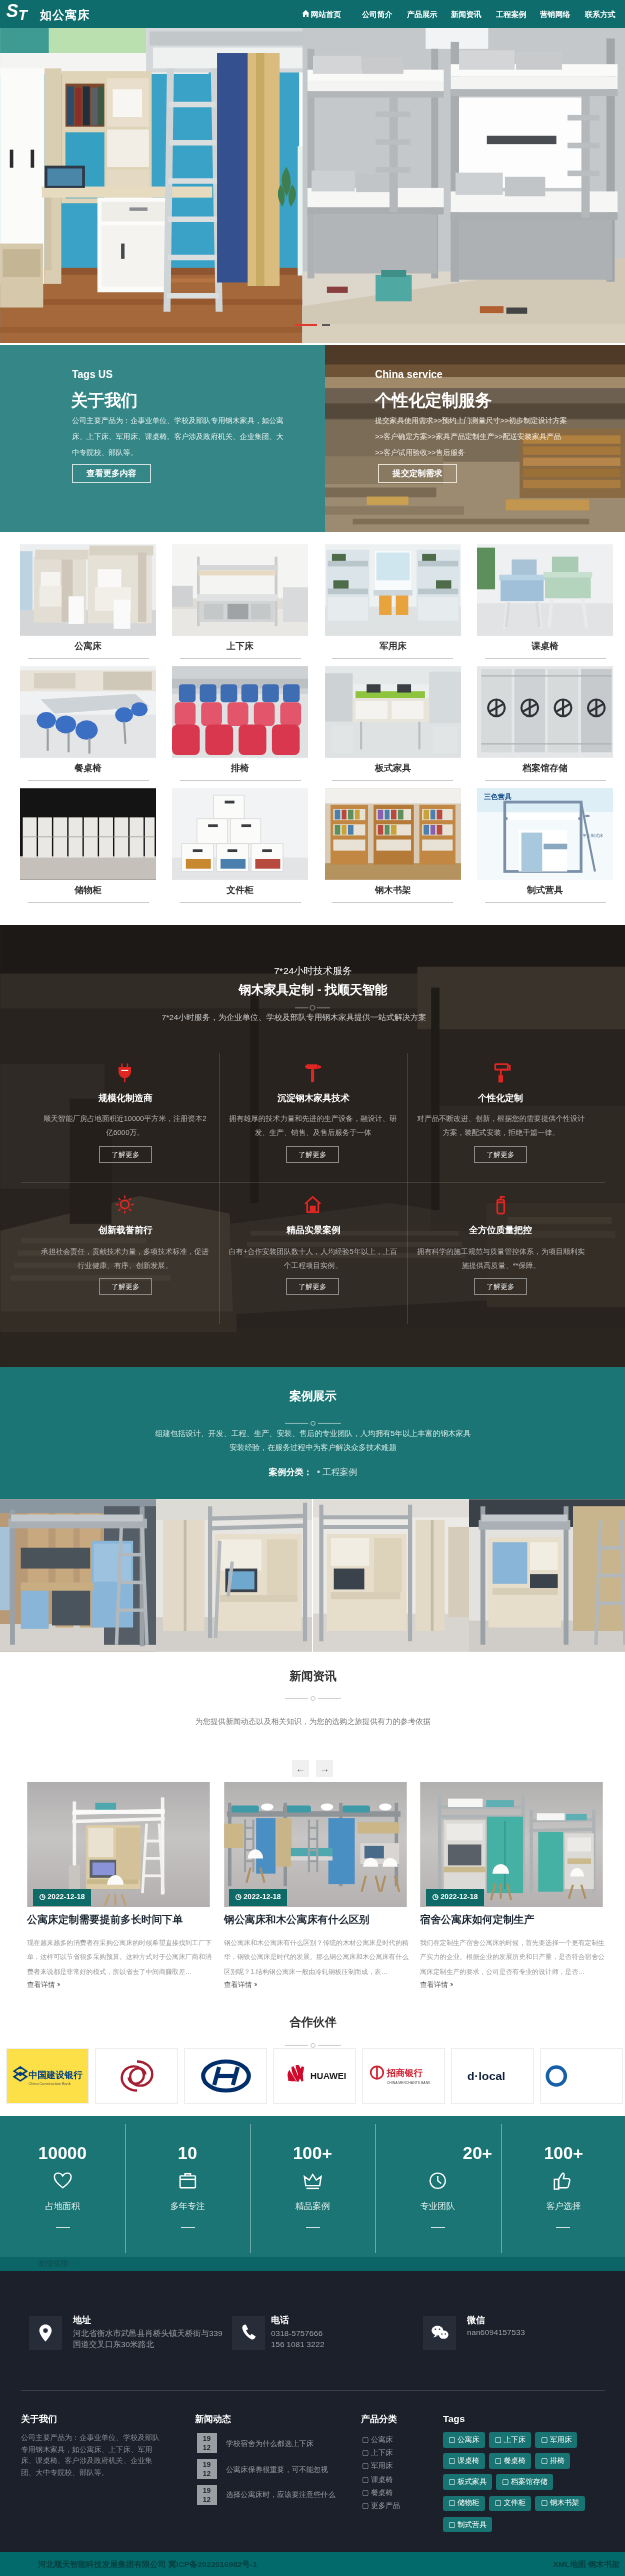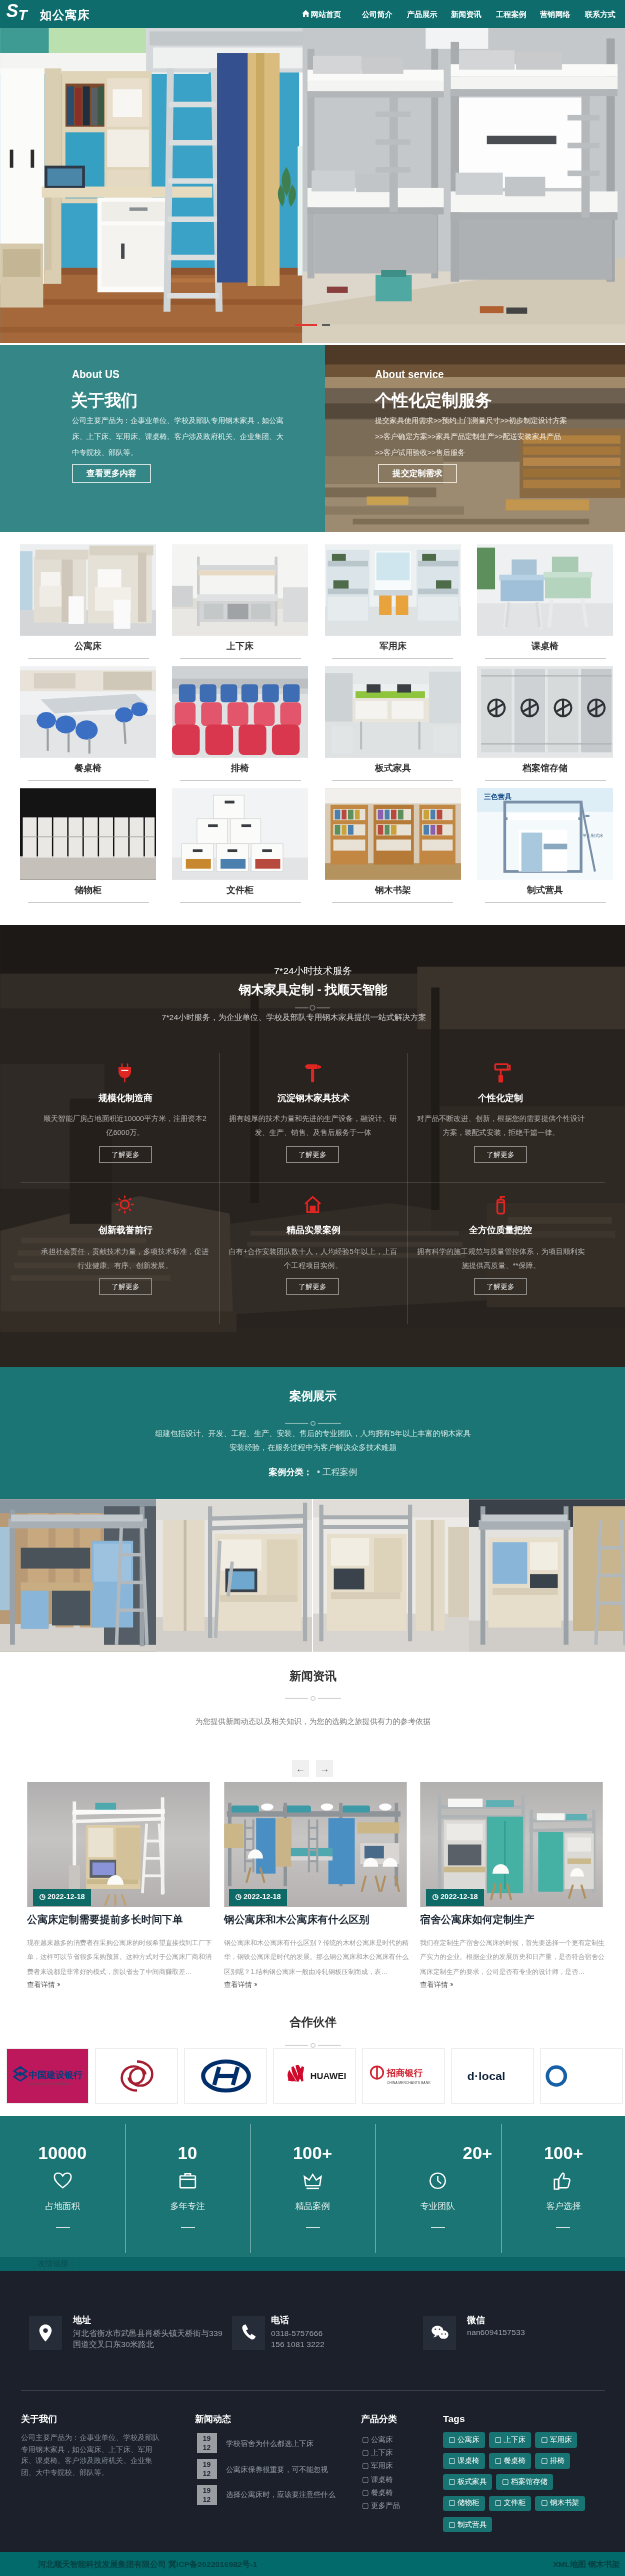--- a/index.html
+++ b/index.html
@@ -185,29 +185,29 @@
   <rect x="285" y="178" width="140" height="12" fill="#9a7036"></rect>
   <rect x="285" y="194" width="140" height="12" fill="#ab7c40"></rect>
   <rect x="0" y="205" width="160" height="14" fill="#7a6a54"></rect>
   <rect x="0" y="232" width="200" height="12" fill="#8a7a62"></rect>
   <rect x="40" y="250" width="340" height="8" fill="#7e6e56"></rect>
   <rect x="260" y="222" width="120" height="16" fill="#c2964e"></rect>
   <rect x="60" y="218" width="60" height="12" fill="#c8a050"></rect>
 </svg>
 </div>
 
-<div class="abs" style="left:72px;top:369px;color:#fff;font-size:10.4px;font-weight:bold;">About US</div>
+<div class="abs" style="left:72px;top:369px;color:#fff;font-size:10.4px;font-weight:bold;">Tags US</div>
 
 <div class="abs" style="left:71px;top:389px;color:#fff;font-size:16.7px;font-weight:bold;">关于我们</div>
 
 <div class="abs" style="left:72px;top:413px;width:217px;color:#e8f2f0;font-size:7.3px;line-height:16px;">公司主要产品为：企事业单位、学校及部队专用钢木家具，如公寓床、上下床、军用床、课桌椅。客户涉及政府机关、企业集团、大中专院校、部队等。</div>
 
 <div class="abs" style="left:72px;top:464px;width:79px;height:19px;border:0.7px solid #cfe2df;color:#fff;font-size:8.3px;font-weight:bold;text-align:center;line-height:17.4px;">查看更多内容</div>
 
-<div class="abs" style="left:375px;top:369px;color:#fff;font-size:10.4px;font-weight:bold;">About service</div>
+<div class="abs" style="left:375px;top:369px;color:#fff;font-size:10.4px;font-weight:bold;">China service</div>
 
 <div class="abs" style="left:375px;top:389px;color:#fff;font-size:16.7px;font-weight:bold;">个性化定制服务</div>
 
 <div class="abs" style="left:375px;top:413px;width:240px;color:#f2ece2;font-size:7.3px;line-height:16px;">提交家具使用需求&gt;&gt;预约上门测量尺寸&gt;&gt;初步制定设计方案<br>&gt;&gt;客户确定方案&gt;&gt;家具产品定制生产&gt;&gt;配送安装家具产品<br>&gt;&gt;客户试用验收&gt;&gt;售后服务</div>
 
 <div class="abs" style="left:378px;top:464px;width:79px;height:19px;border:0.7px solid #e8e0d2;color:#fff;font-size:8.3px;font-weight:bold;text-align:center;line-height:17.4px;">提交定制需求</div>
 
 <div class="abs" style="left:0;top:532px;width:626px;height:393px;background:#fff;"></div>
 
 <div class="abs" style="left:20px;top:544px;width:136px;height:92px;overflow:hidden;">
@@ -1047,21 +1047,21 @@
 <div class="abs" style="left:0;top:2015px;width:626px;text-align:center;color:#333;font-size:11.8px;font-weight:bold;">合作伙伴</div>
 
 <div class="abs" style="left:285px;top:2038px;width:56px;height:4.9px;">
 <svg width="56" height="4.9" viewBox="0 0 80 7">
         <line x1="0" y1="3.5" x2="33" y2="3.5" stroke="#bbb" stroke-width="1"></line>
         <line x1="47" y1="3.5" x2="80" y2="3.5" stroke="#bbb" stroke-width="1"></line>
         <circle cx="40" cy="3.5" r="3" fill="none" stroke="#bbb" stroke-width="1"></circle>
       </svg>
 </div>
 
-<div class="abs" style="left:5.6px;top:2048px;width:83px;height:56px;background:#be185d;border:0.7px solid #eee;">
+<div class="abs" style="left:5.6px;top:2048px;width:83px;height:56px;background:#fde047;border:0.7px solid #eee;">
 <svg width="82" height="54" viewBox="0 0 118 78">
 <g fill="#003e7e">
 <path d="M10 32 l9 6 l9 -6 l-9 -6 z M10 40 l9 6 l9 -6 l-9 -6 z" fill="none" stroke="#003e7e" stroke-width="2.4"></path>
 <text x="31" y="42" font-size="13" font-weight="bold" font-family="Liberation Sans">中国建设银行</text>
 </g>
 <text x="31" y="52" font-size="5.5" fill="#555" font-family="Liberation Sans">China Construction Bank</text>
 </svg>
 </div>
 
 <div class="abs" style="left:95px;top:2048px;width:83px;height:56px;background:#fff;border:0.7px solid #eee;">

